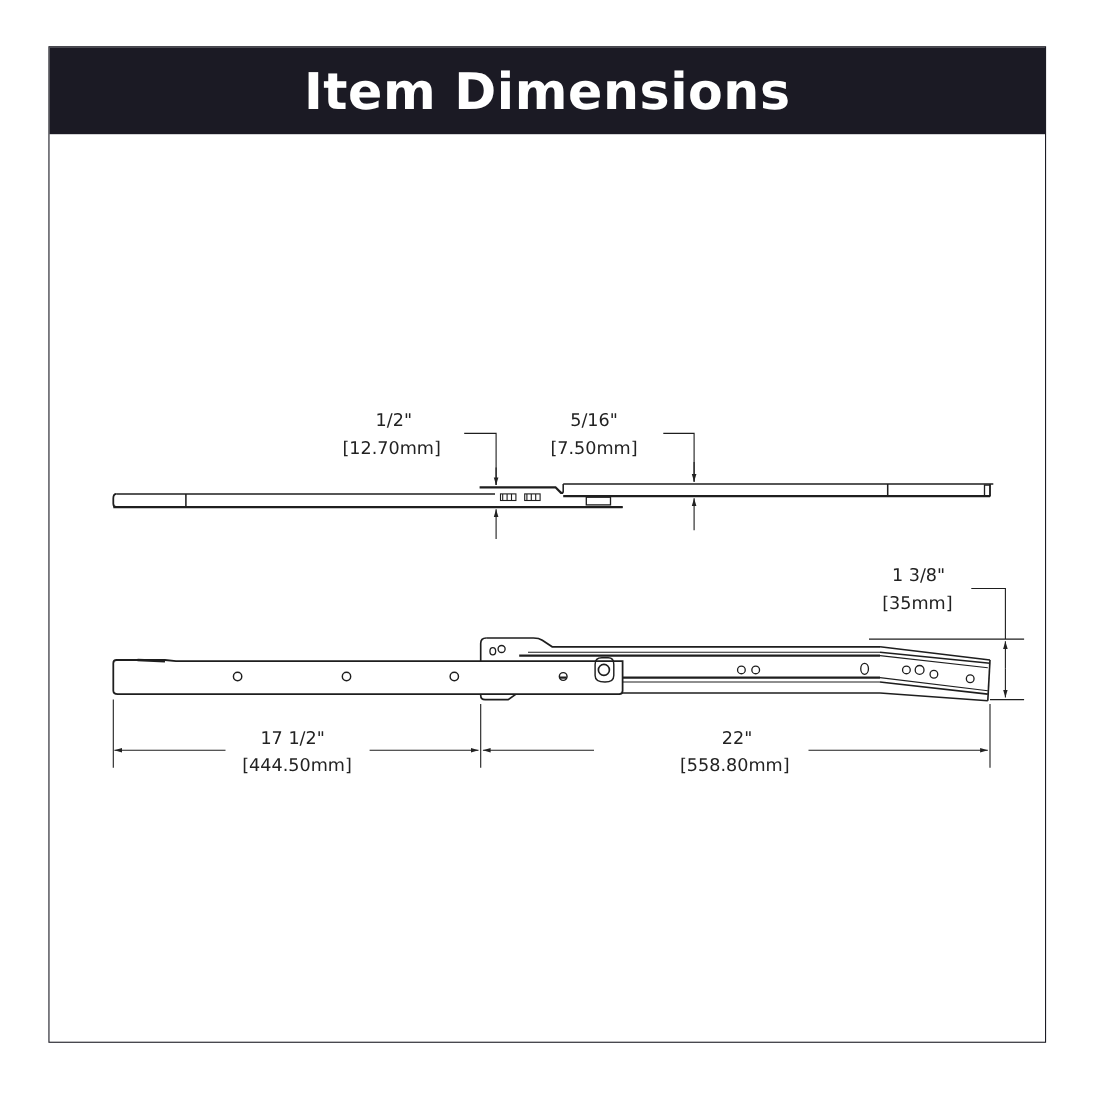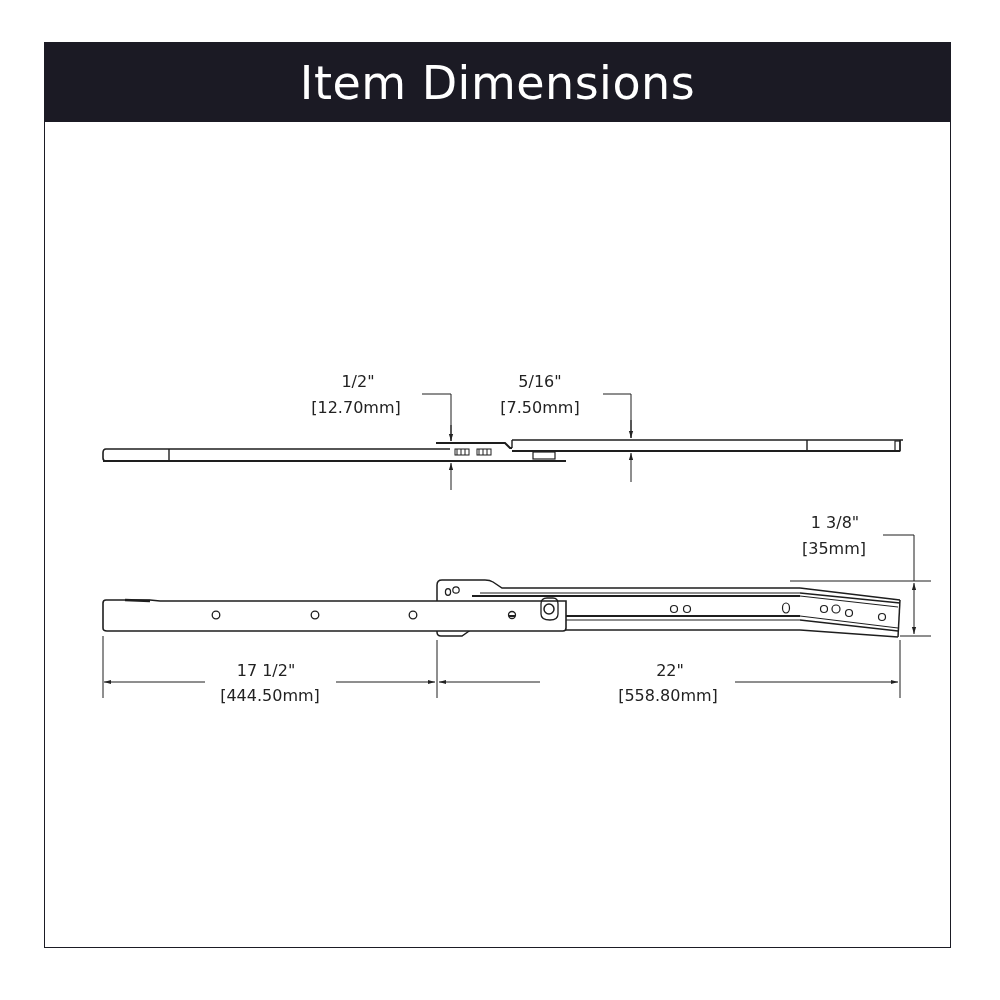--- a/index.html
+++ b/index.html
@@ -7,21 +7,21 @@
   .frame {
     position: absolute; left: 44px; top: 42px; width: 907px; height: 906px;
     border: 1.5px solid #1b1b24; box-sizing: border-box; background: #fff;
   }
   .header {
     position: absolute; left: 0; top: 0; width: 100%; height: 79px;
     background: #1b1a24; color: #ffffff;
     display: flex; align-items: center; justify-content: center;
   }
   .header h1 {
-    margin: 0; font-family: "DejaVu Sans", sans-serif; font-weight: normal;
+    margin: 0; font-family: "DejaVu Sans", sans-serif; font-weight: bold;
     font-size: 46px; letter-spacing: 0.5px; line-height: 1;
   }
   svg.drawing { position: absolute; left: 0; top: 0; }
   .dim-text {
     font-family: "DejaVu Sans", sans-serif; font-size: 16px; fill: #222;
     text-anchor: middle;
   }
 </style>
 </head>
 <body>

